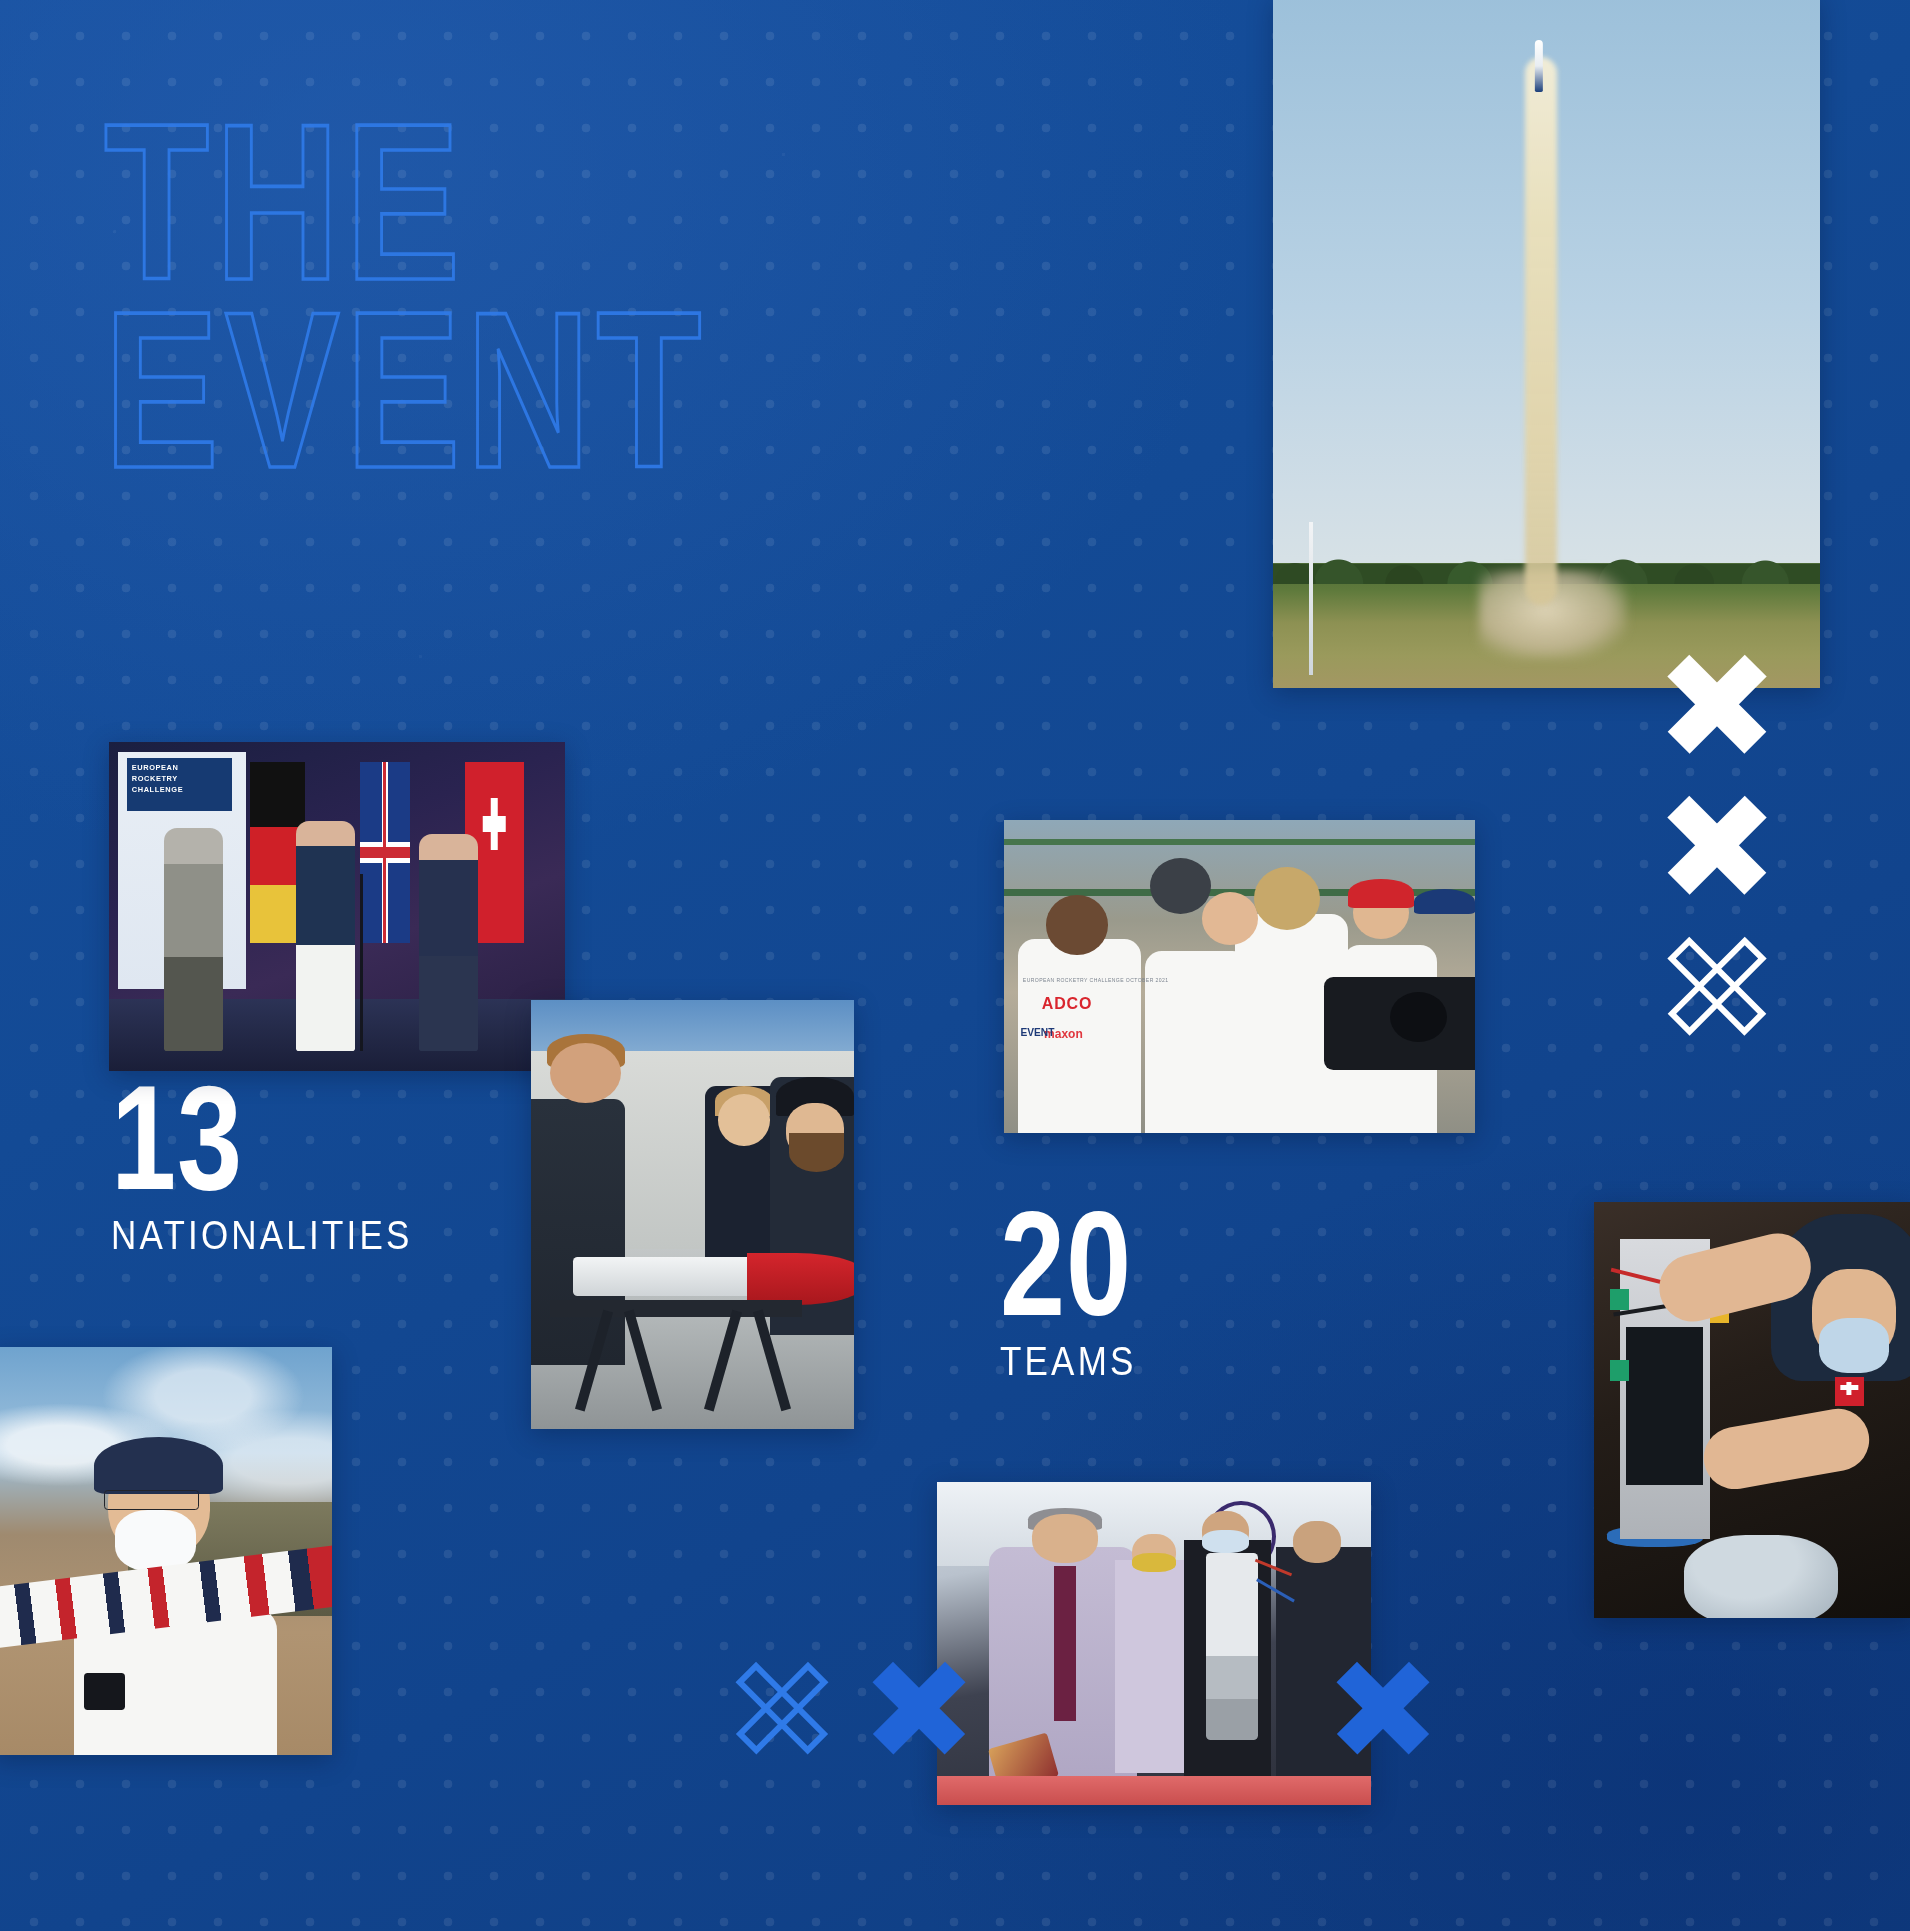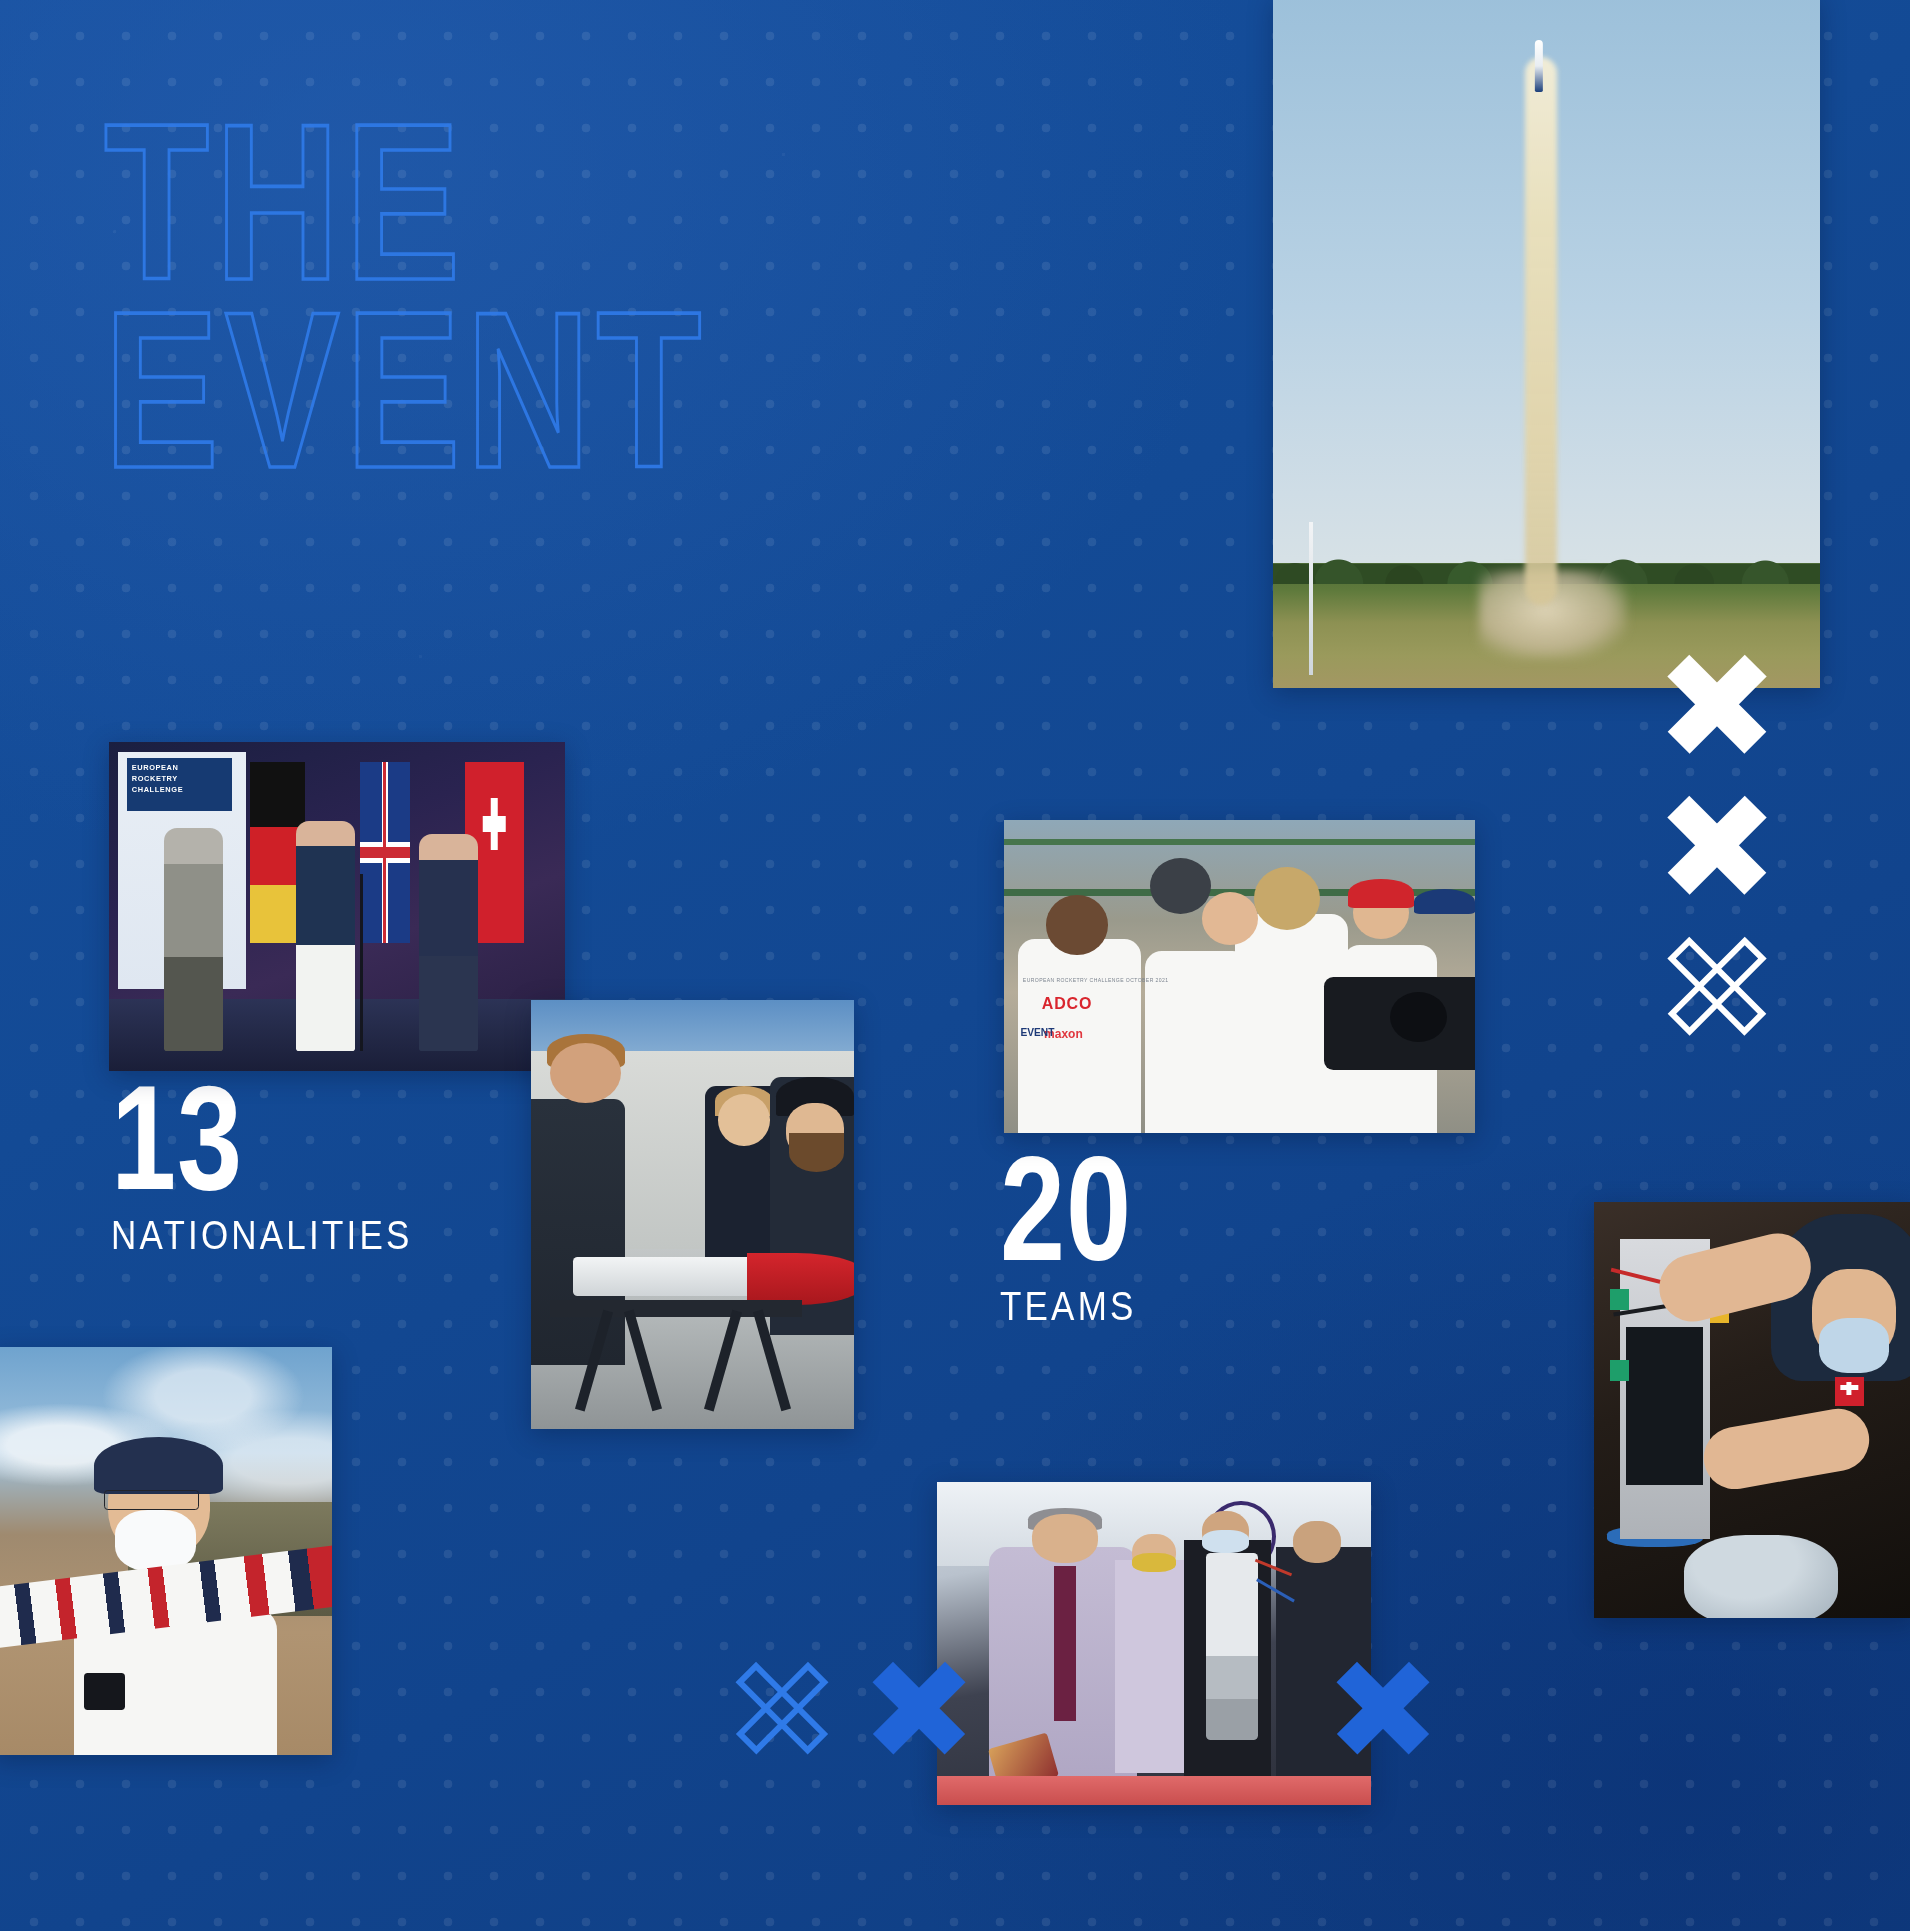--- a/index.html
+++ b/index.html
@@ -89,21 +89,21 @@
   }
   .stat-label {
     margin-top: 32px;
     font-size: 35px; font-weight: 400; color: #ffffff;
     letter-spacing: 3.2px;
     transform: scaleY(1.18); transform-origin: left top;
     white-space: nowrap;
   }
   #stat-students     { left: 677px;  top: 803px; }
   #stat-nationalities{ left: 111px;  top: 1074px; }
-  #stat-teams        { left: 1000px; top: 1145px; }
+  #stat-teams        { left: 1000px; top: 1200px; }
 
   
   .photo {
     position: absolute;
     overflow: hidden;
     background: #123c7e;
     box-shadow: 0 5.6px 24px rgba(3,18,48,0.30);
   }
   .photo .sky   { position:absolute; inset:0; }
   .ph-inner { position:absolute; inset:0; }

